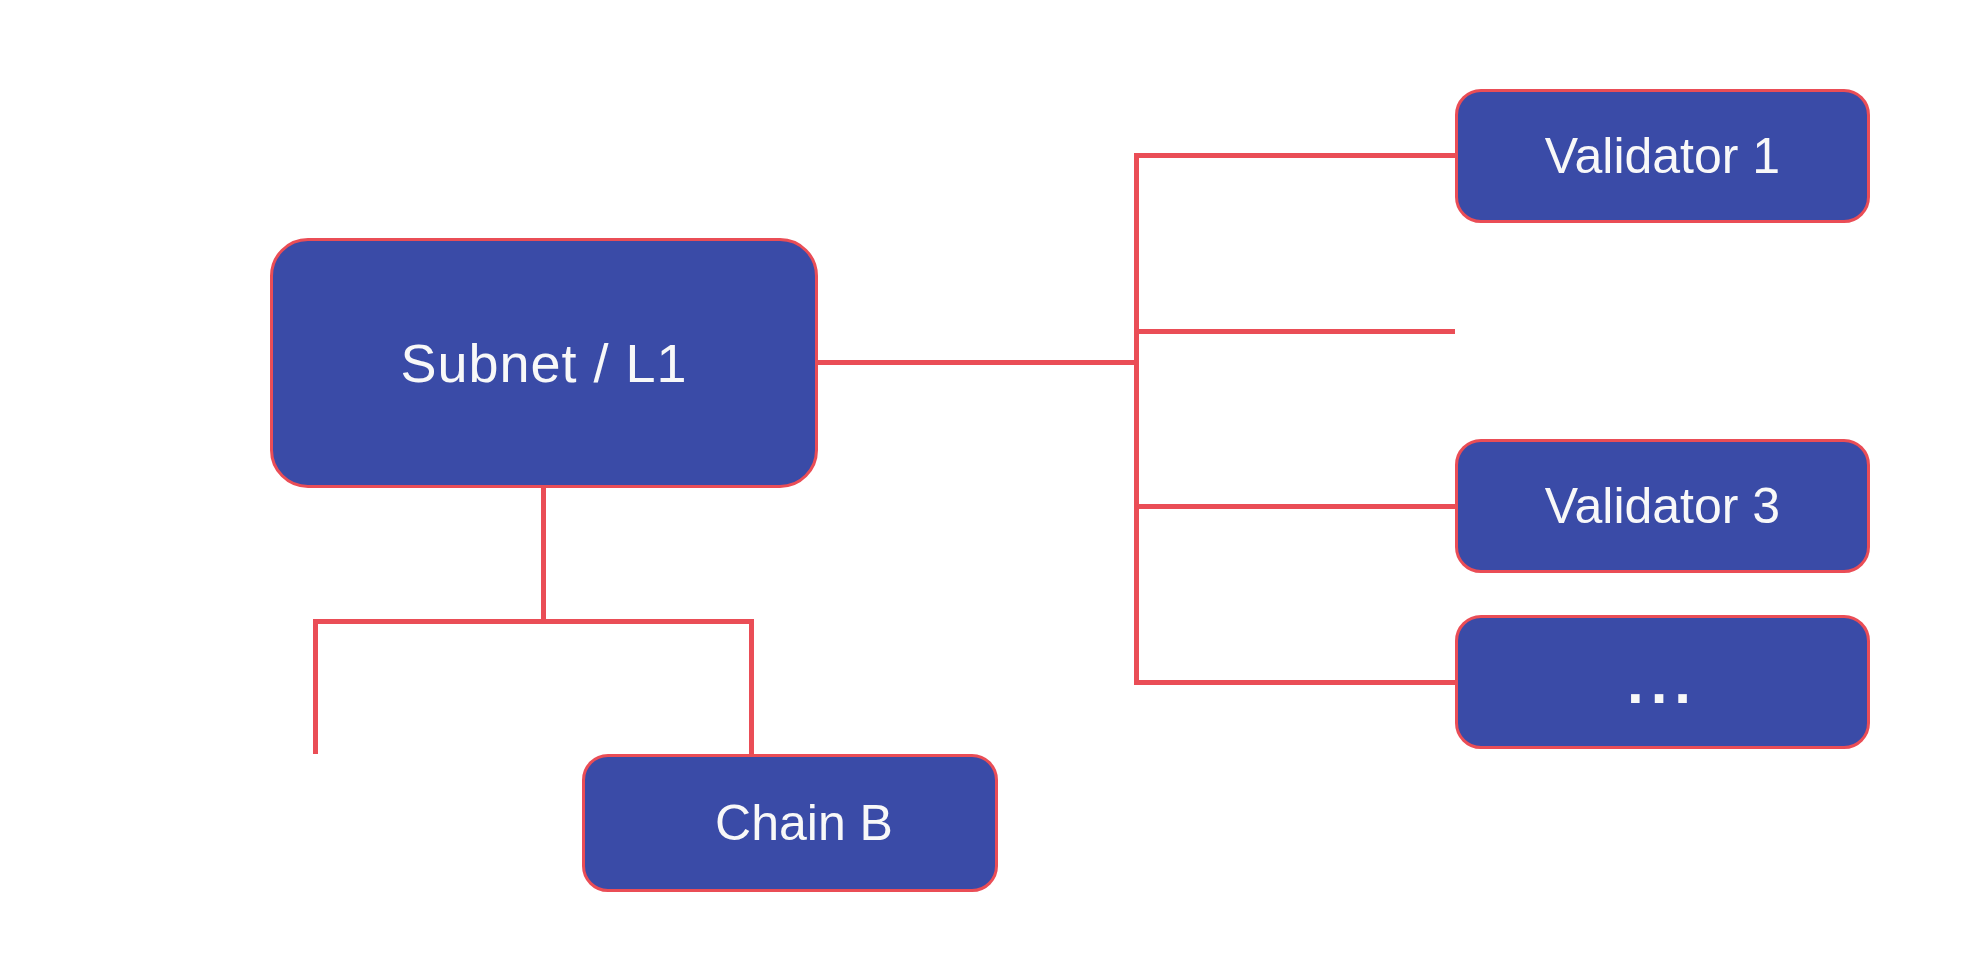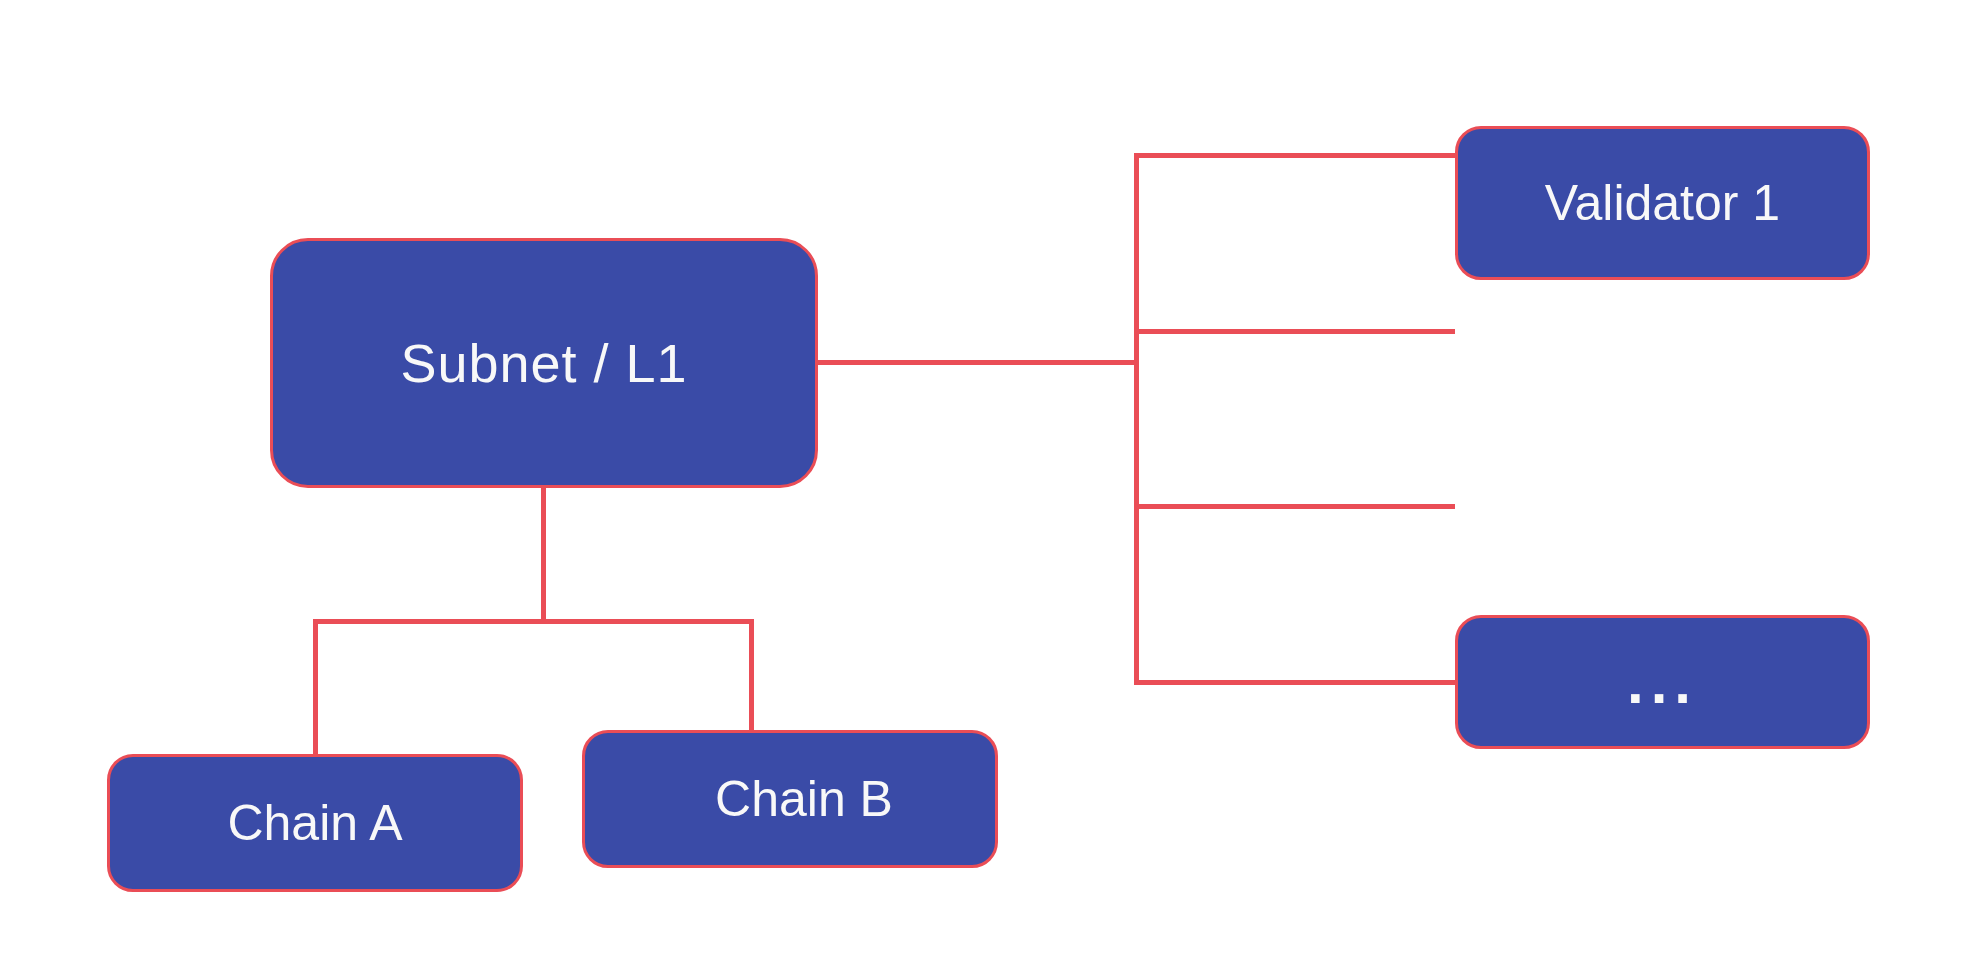--- a/index.html
+++ b/index.html
@@ -44,22 +44,22 @@
   }
   .ellipsis-label {
     font-size: 60px;
     font-weight: 700;
     letter-spacing: 7px;
   }
 
   
   #node-subnet      { left: 270px;  top: 238px; width: 548px; height: 250px; }
   #node-chain-a     { left: 107px;  top: 754px; width: 416px; height: 138px; }
-  #node-chain-b     { left: 582px;  top: 730px; width: 416px; height: 138px; padding-left: 28px; }
-  #node-validator-1 { left: 1455px; top: 89px;  width: 415px; height: 154px; margin-top: 37px; }
+  #node-chain-b     { left: 582px;  top: 754px; width: 416px; height: 138px; padding-left: 28px; }
+  #node-validator-1 { left: 1455px; top: 89px;  width: 415px; height: 134px; }
   #node-validator-2 { left: 1455px; top: 264px; width: 415px; height: 134px; }
   #node-validator-3 { left: 1455px; top: 439px; width: 415px; height: 134px; }
   #node-validator-more { left: 1455px; top: 615px; width: 415px; height: 134px; }
 
   
   #line-main        { left: 815px;  top: 360px; width: 324px; height: 5px; }
   #line-trunk       { left: 1134px; top: 153px; width: 5px;   height: 532px; }
   #line-branch-v1   { left: 1134px; top: 153px; width: 321px; height: 5px; }
   #line-branch-v2   { left: 1134px; top: 329px; width: 321px; height: 5px; }
   #line-branch-v3   { left: 1134px; top: 504px; width: 321px; height: 5px; }
@@ -82,31 +82,31 @@
   <div class="line" id="line-branch-more"></div>
   <div class="line" id="line-subnet-down"></div>
   <div class="line" id="line-chains-bar"></div>
   <div class="line" id="line-drop-a"></div>
   <div class="line" id="line-drop-b"></div>
 
   <div class="node node-large" id="node-subnet">
     <span>Subnet / L1</span>
   </div>
 
-  <div class="node node-small" id="node-chain-a">
-    <span>Chain A</span>
-  </div>
 
   <div class="node node-small" id="node-chain-b">
     <span>Chain B</span>
   </div>
 
   <div class="node node-small" id="node-validator-1">
     <span>Validator 1</span>
   </div>
 
 
+  <div class="node node-small" id="node-validator-3">
+    <span>Validator 3</span>
+  </div>
 
   <div class="node node-small" id="node-validator-more">
     <span class="ellipsis-label">...</span>
   </div>
 
 </div>
 
 </body></html>

